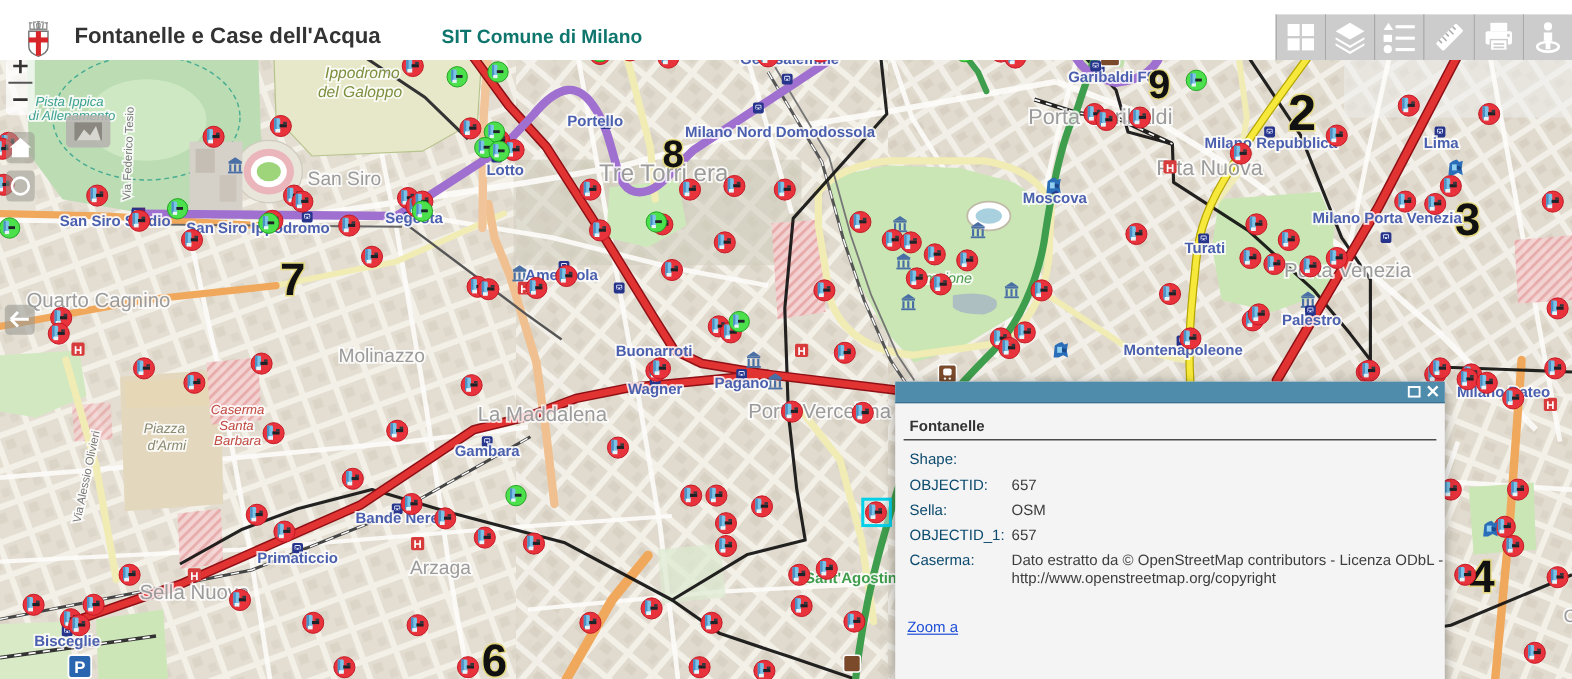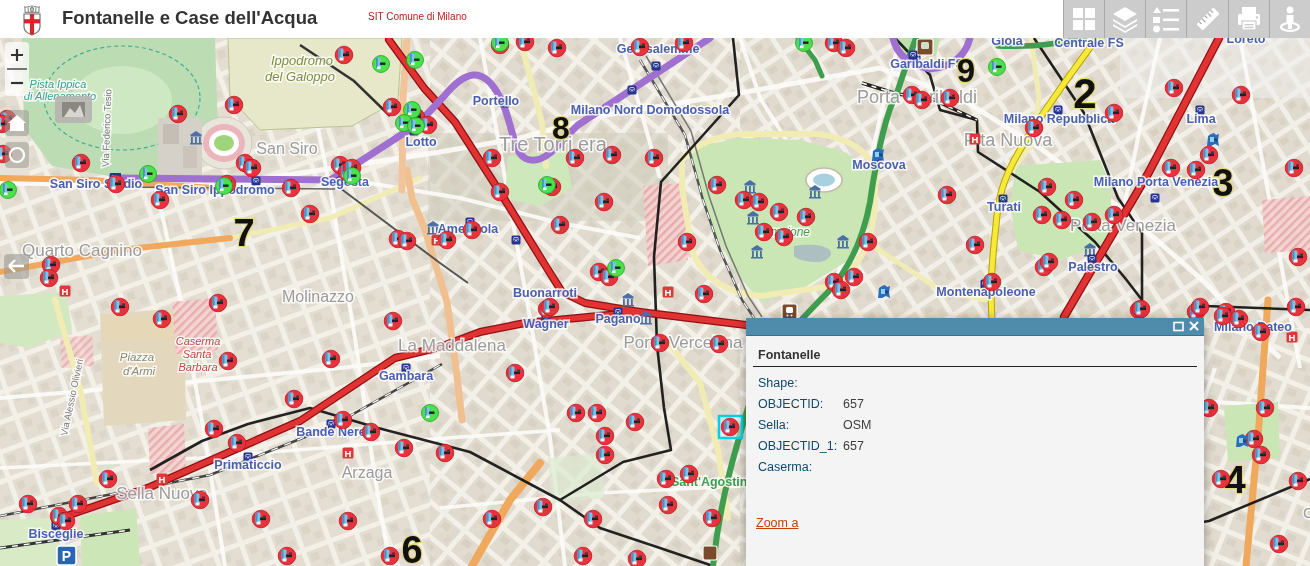--- a/index.html
+++ b/index.html
@@ -1,28 +1,28 @@
 <!DOCTYPE html>
 <html><head><meta charset="utf-8">
 <style>
 html,body{margin:0;padding:0;width:1310px;height:566px;overflow:hidden;font-family:"Liberation Sans",sans-serif;}
-#header{position:absolute;left:0;top:0;width:1310px;height:38px;background:#fff;z-index:30;}
+#header{position:absolute;left:0;top:12px;width:1310px;height:38px;background:#fff;z-index:30;}
 #crest{position:absolute;left:19px;top:3px;}
 #title{position:absolute;left:62px;top:7px;font-size:18.5px;font-weight:bold;color:#333;}
-#subtitle{position:absolute;left:368px;top:11px;font-size:10px;font-weight:normal;color:#b91c1c;}
+#subtitle{position:absolute;left:368px;top:11px;font-size:16px;font-weight:bold;color:#0f766e;}
 #hbtns{position:absolute;right:0;top:0;height:38px;display:flex;}
 .hbtn{width:40.2px;height:38px;background:#ccc;border-left:1px solid #a9a9a9;display:flex;align-items:center;justify-content:center;}
 #map{position:absolute;left:0;top:38px;width:1310px;height:528px;overflow:hidden;background:#eae6dd;}
 #popup{position:absolute;left:746px;top:318px;width:458px;height:274px;background:#f4f4f4;z-index:20;box-shadow:0 2px 10px rgba(0,0,0,0.35);font-size:12.5px;}
 #ptitlebar{position:absolute;left:0;top:0;width:100%;height:17px;background:#4f8bab;border-bottom:1px solid #3a6f8d;}
 #pname{position:absolute;left:12px;top:30px;font-weight:bold;color:#333;font-size:12.5px;}
 #phr{position:absolute;left:7px;top:48px;width:444px;border-top:1.5px solid #222;}
 .prow{position:absolute;left:12px;color:#0c4a6e;}
 .pval{position:absolute;left:97px;color:#3d3d3d;}
-#zooma{position:absolute;left:10px;top:198px;color:#c2410c;text-decoration:underline;font-size:12.5px;}
+#zooma{position:absolute;left:10px;top:198px;color:#1d4ed8;text-decoration:underline;font-size:12.5px;}
 </style></head>
 <body>
 <div id="map"><svg width="1310" height="528" viewBox="0 0 1310 528">
 
 <defs>
 <pattern id="st1" width="27" height="27" patternUnits="userSpaceOnUse" patternTransform="rotate(40)">
  <rect width="27" height="27" fill="#f7f5f0"></rect>
           <rect x="0" y="0" width="22" height="22" fill="#ded8cc"></rect>
  <rect x="3" y="3" width="9" height="7" fill="#d2cabc"></rect>
           <rect x="14" y="11" width="6" height="8" fill="#d5cec1"></rect>
@@ -577,20 +577,21 @@
 <div id="pname">Fontanelle</div>
 <div id="phr"></div>
 <div class="prow" style="top:58px">Shape:</div>
 <div class="prow" style="top:79px">OBJECTID:</div>
     <div class="pval" style="top:79px">657</div>
 <div class="prow" style="top:100px">Sella:</div>
     <div class="pval" style="top:100px">OSM</div>
 <div class="prow" style="top:121px">OBJECTID_1:</div>
     <div class="pval" style="top:121px">657</div>
 <div class="prow" style="top:142px">Caserma:</div>
+<div class="pval" style="top:142px;width:370px;line-height:1.2">Dato estratto da © OpenStreetMap contributors - Licenza ODbL -<br>http://www.openstreetmap.org/copyright</div>
 <div id="zooma">Zoom a</div>
 </div>
 <div id="header">
 <svg id="crest" width="26" height="32" viewBox="0 0 26 32" style="left:19px;top:4px">
 <g fill="none" stroke="#8a8a8a" stroke-width="1.1">
 <path d="M6,8 L6,3 M9.5,8 L9,3 M13,8 L13,2 M16.5,8 L17,3 M20,8 L20,3"></path>
 <path d="M5,3 L8,3 M8.5,2.5 L11,2.5 M11.5,2 L14.5,2 M15,2.5 L17.5,2.5 M18,3 L21,3"></path>
 <path d="M11.5,4 Q13,3 14.5,4 L14,8 L12,8 Z"></path>
 <path d="M5.5,8.5 L20.5,8.5" stroke-width="1.4"></path>
 </g>

